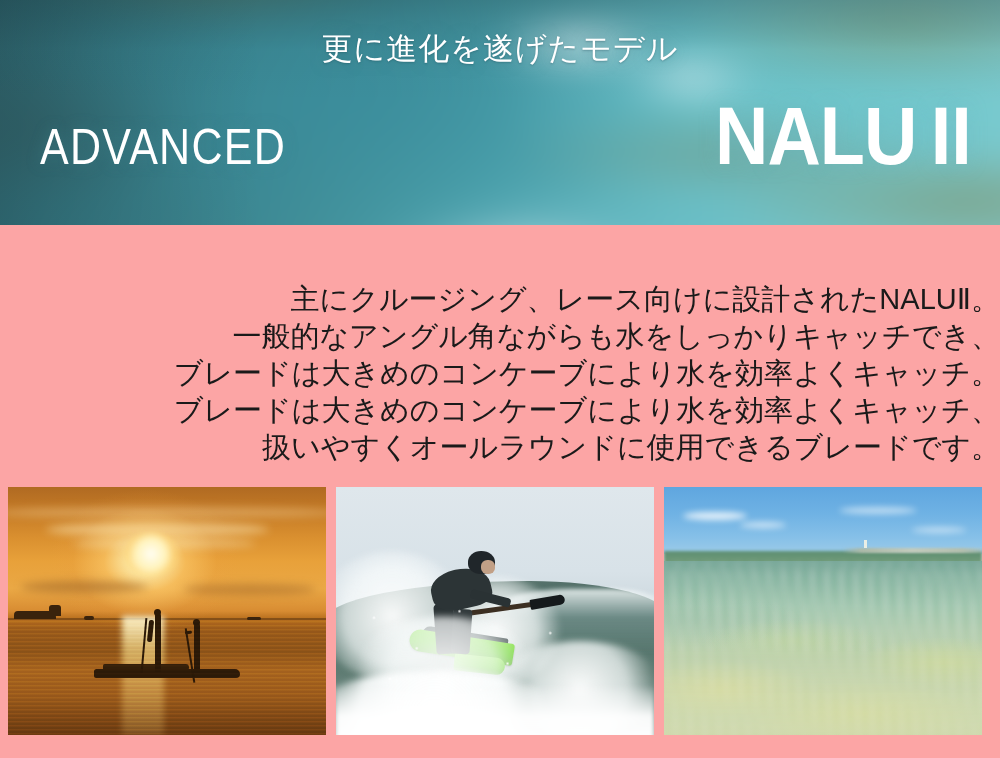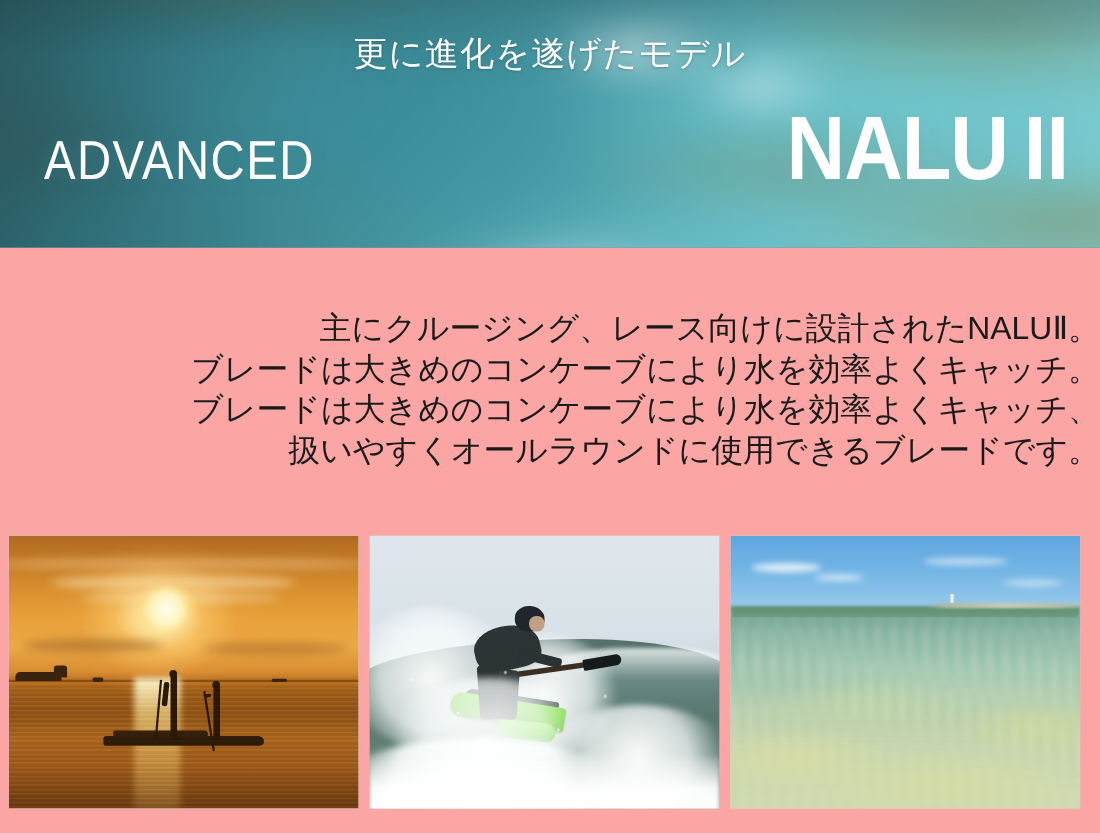--- a/index.html
+++ b/index.html
@@ -494,20 +494,21 @@
         <span class="title-advanced">ADVANCED</span>
         <span class="title-nalu">
           <span>NALU</span><span class="numeral">II</span>
         </span>
       </div>
     </div>
   </div>
 
   <div class="description">
     <div class="desc-line">主にクルージング、レース向けに設計されたNALUⅡ。</div>
+    <div class="desc-line">一般的なアングル角ながらも水をしっかりキャッチでき、</div>
     <div class="desc-line">ブレードは大きめのコンケーブにより水を効率よくキャッチ。</div>
     <div class="desc-line">ブレードは大きめのコンケーブにより水を効率よくキャッチ、</div>
     <div class="desc-line">扱いやすくオールラウンドに使用できるブレードです。</div>
   </div>
 
   <div class="gallery">
 
     <div class="photo ph-sunset">
       <div class="sky"></div>
       <div class="cloudband cb1"></div>

